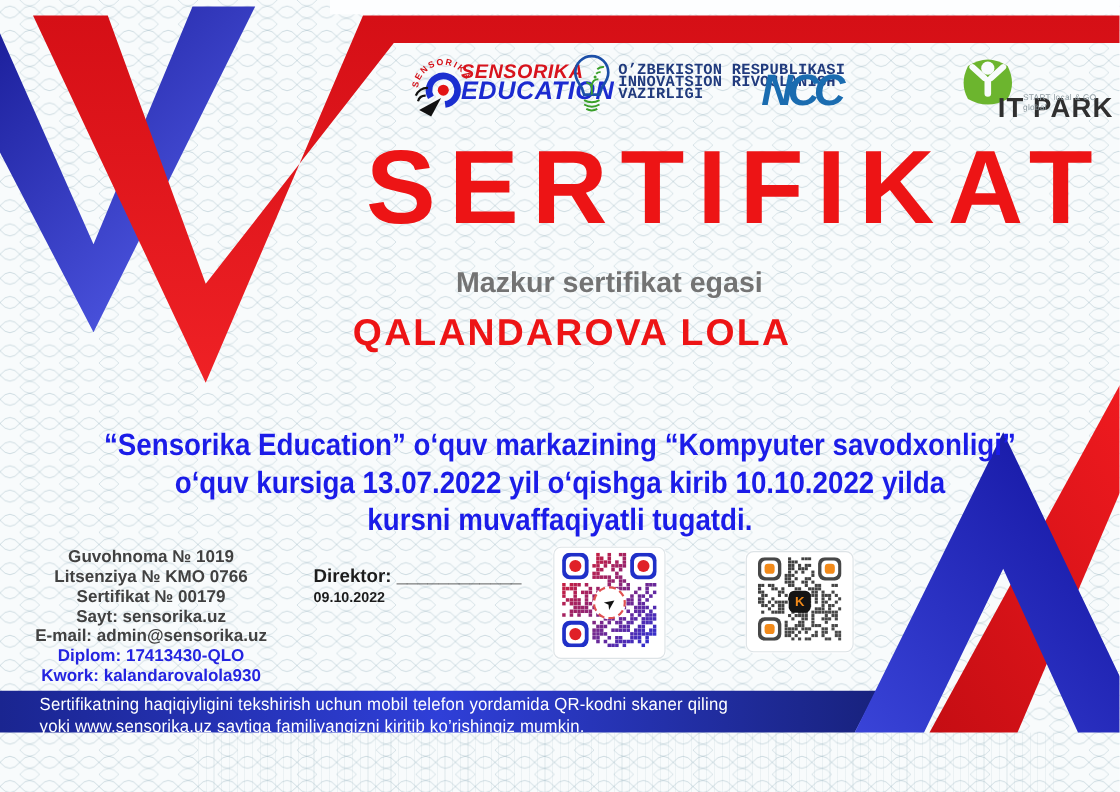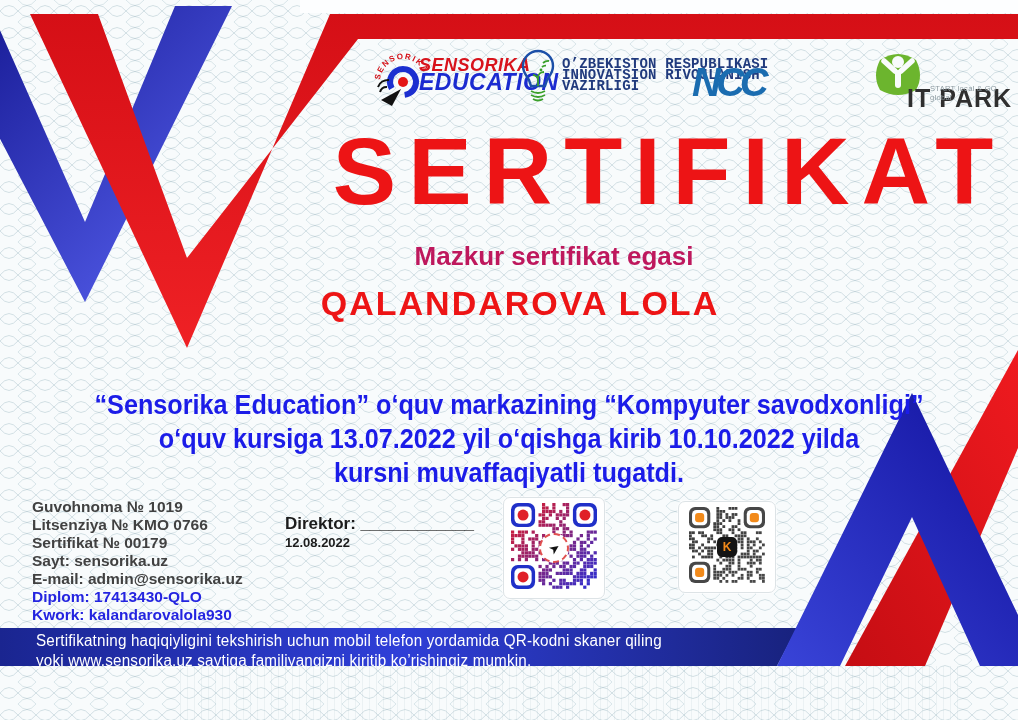--- a/index.html
+++ b/index.html
@@ -17,28 +17,28 @@
   .ministry-text{left:562px;top:59px;font-family:Liberation Mono, monospace;font-weight:700;
     font-size:14px;line-height:11px;color:#203a7d;letter-spacing:.2px;}
   .ncc-mark{left:692px;top:60px;font-size:40px;font-weight:800;font-style:italic;
     color:#1a6cb0;letter-spacing:-5px;}
   .ncc-text{left:763px;top:54px;font-size:13px;font-weight:700;color:#1b76c2;line-height:13.5px;}
   .itpark-title{left:907px;top:56px;font-size:25px;font-weight:700;color:#2f2f2f;letter-spacing:1px;margin-top:28px;}
   .itpark-tag{left:930px;top:84px;font-size:7.5px;color:#8d9aa0;letter-spacing:.3px;}
   
   .title{left:322px;right:2px;top:124px;text-align:center;color:#ed1415;
     font-size:95px;font-weight:800;letter-spacing:12px;line-height:1;transform:scaleX(1.0);}
-  .subtitle{left:90px;right:0;top:241px;text-align:center;color:#be185d;
+  .subtitle{left:90px;right:0;top:241px;text-align:center;color:#737373;
     font-size:26px;font-weight:700;}
   .recipient{left:22px;right:0;top:283px;text-align:center;color:#ed1415;
     font-size:34px;font-weight:700;letter-spacing:2px;line-height:40px;}
   .course{left:0;right:0;top:388px;text-align:center;color:#1b1ce8;
     font-size:28px;font-weight:700;line-height:34px;transform:scaleX(.9);transform-origin:50% 0;}
   
-  .details{left:32px;top:498px;font-size:15.5px;font-weight:700;color:#414141;line-height:18px;}
+  .details{left:32px;top:498px;font-size:15.5px;font-weight:700;color:#414141;line-height:18px;text-align:center;}
   .details .accent{color:#2424e0;}
   .sig{left:285px;top:514px;color:#1c1c1c;}
   .sig .dline{font-size:17px;font-weight:700;}
   .sig .ddate{font-size:13px;font-weight:700;margin-top:1px;}
   
   .qrcard{background:#fff;border:1px solid #dde3e6;border-radius:7px;box-shadow:0 0 0 1px rgba(255,255,255,.6);}
   #qr1{left:503px;top:497px;width:100px;height:100px;}
   #qr2{left:678px;top:501px;width:96px;height:90px;}
   .qrgrid{position:absolute;left:50%;top:50%;transform:translate(-50%,-50%);}
   .qr-logo1{position:absolute;left:50%;top:50%;transform:translate(-50%,-50%);
@@ -163,21 +163,21 @@
     <div>E-mail: admin@sensorika.uz</div>
     <div class="accent">Diplom: 17413430-QLO</div>
     <div class="accent">Kwork: kalandarovalola930</div>
   </div>
 
   <div class="abs sig">
     <div class="dline">
       <span>Direktor:</span>
       <span>____________</span>
     </div>
-    <div class="ddate">12.08.2022</div>
+    <div class="ddate">09.10.2022</div>
   </div>
 
   <div id="qr1" class="abs qrcard">
     <div class="qrgrid"><svg width="86" height="86" viewBox="0 0 86 86">
           <rect x="31.0" y="0.0" width="3.2" height="3.2" fill="rgb(193,31,70)"></rect>
           <rect x="41.3" y="0.0" width="3.2" height="3.2" fill="rgb(181,32,81)"></rect>
           <rect x="51.6" y="0.0" width="3.2" height="3.2" fill="rgb(170,33,92)"></rect>
           <rect x="55.0" y="0.0" width="3.2" height="3.2" fill="rgb(166,34,95)"></rect>
           <rect x="31.0" y="3.4" width="3.2" height="3.2" fill="rgb(189,31,73)"></rect>
           <rect x="34.4" y="3.4" width="3.2" height="3.2" fill="rgb(185,32,77)"></rect>

